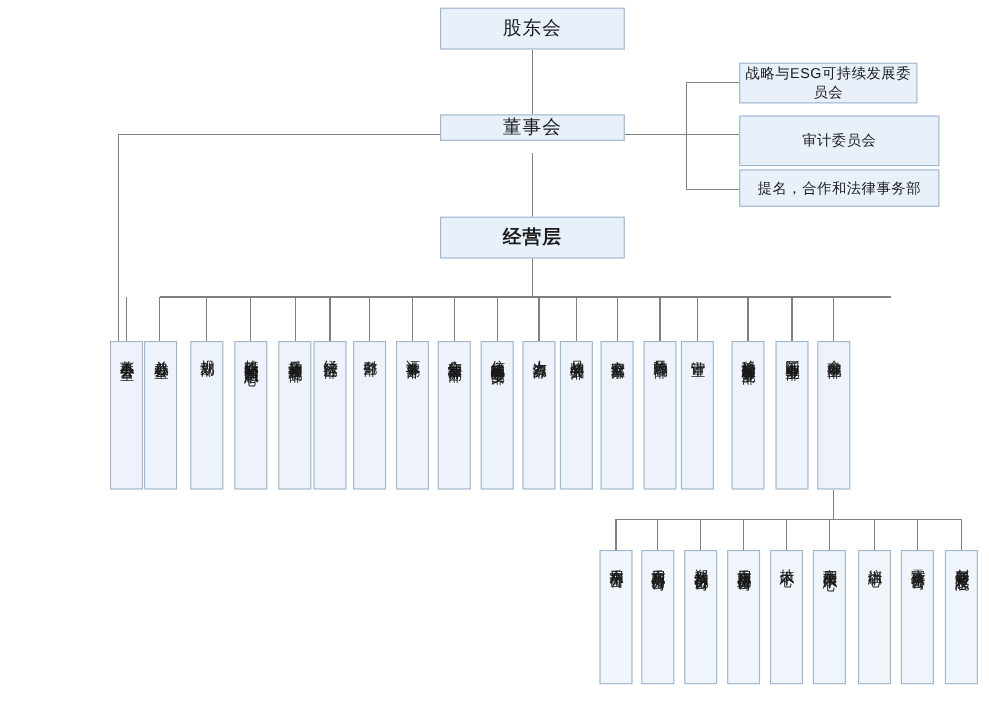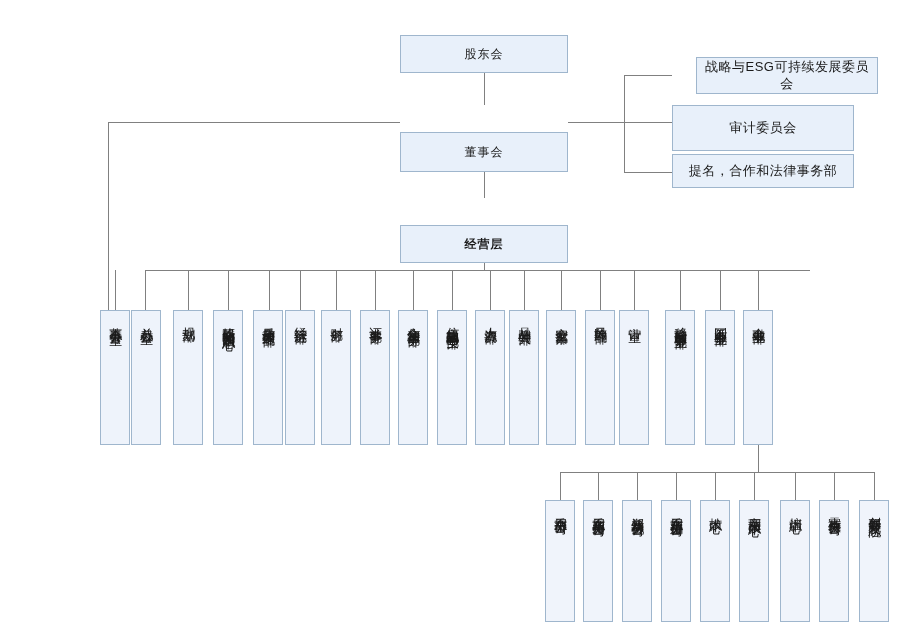--- a/index.html
+++ b/index.html
@@ -31,23 +31,22 @@
     box-sizing: border-box;
     border: 1px solid #9fb6cd;
     background: #e8f0fa;
     display: flex;
     align-items: center;
     justify-content: center;
     text-align: center;
     line-height: 1.25;
   }
   .node.top {
-    font-size: 12px;
+    font-size: 17px;
     letter-spacing: 1px;
-    margin-top: 28px;
   }
   .node.committee {
     font-size: 13px;
     letter-spacing: 0.5px;
     padding: 2px 4px;
   }
   .node.vertical {
     writing-mode: vertical-rl;
     text-orientation: upright;
     font-size: 13px;
@@ -120,29 +119,29 @@
       <line x1="795" y1="472" x2="795" y2="500"></line>
       <line x1="834" y1="472" x2="834" y2="500"></line>
       <line x1="874" y1="472" x2="874" y2="500"></line>
     </g>
   </svg>
 
   <div class="node top" style="left:400px; top:7px; width:168px; height:38px;">
     <span>股东会</span>
   </div>
 
-  <div class="node top" style="left:400px; top:104px; width:168px; height:40px;">
+  <div class="node top" style="left:400px; top:104px; width:168px; height:24px;">
     <span>董事会</span>
   </div>
 
   <div class="node top" style="left:400px; top:197px; width:168px; height:38px;font-weight:bold;">
     <span>经营层</span>
   </div>
 
-  <div class="node committee" style="left:672px; top:57px; width:182px; height:37px;margin-left:24px;">
+  <div class="node committee" style="left:672px; top:57px; width:162px; height:37px;">
     <span>战略与ESG可持续发展委员会</span>
   </div>
 
   <div class="node committee" style="left:672px; top:105px; width:182px; height:46px;">
     <span>审计委员会</span>
   </div>
 
   <div class="node committee" style="left:672px; top:154px; width:182px; height:34px;">
     <span>提名，合作和法律事务部</span>
   </div>

